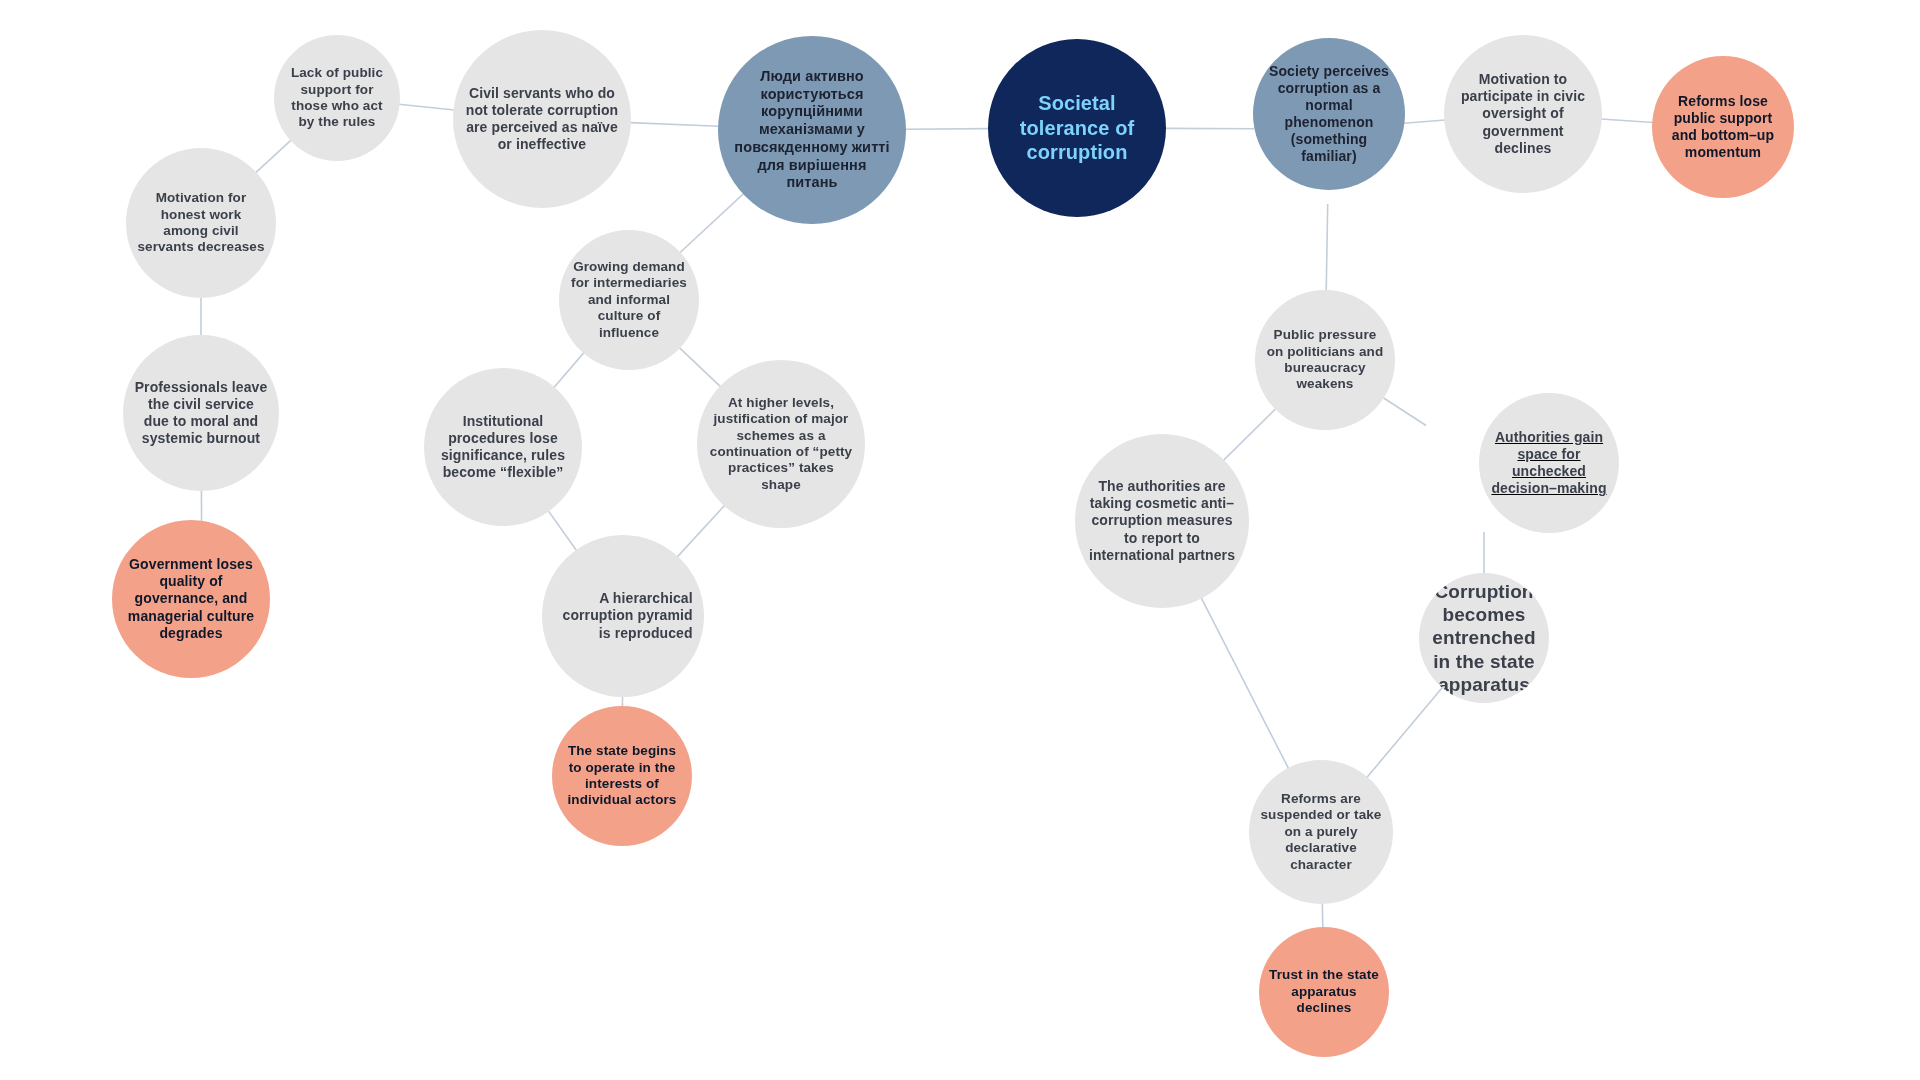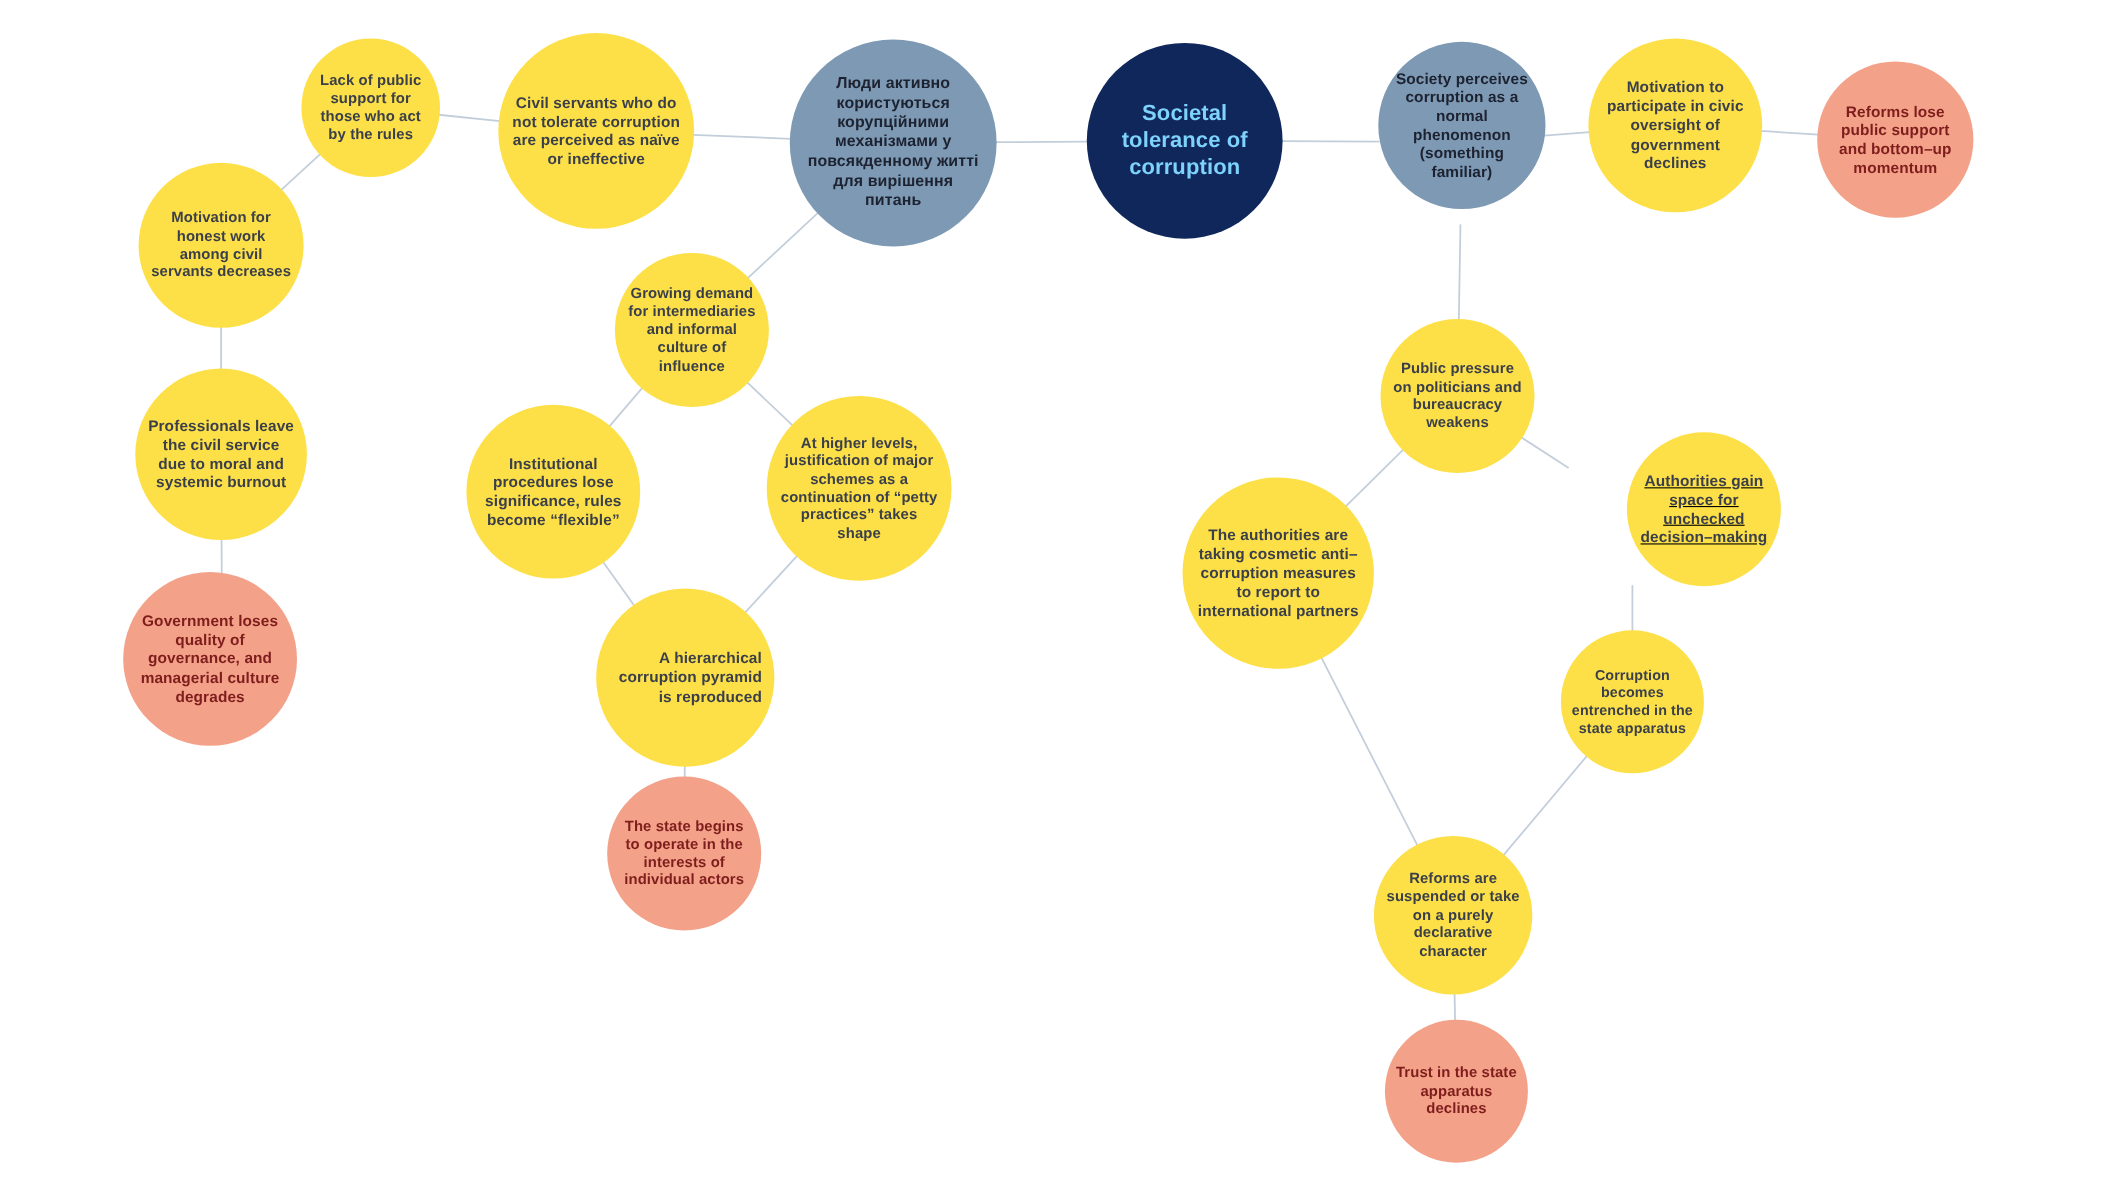--- a/index.html
+++ b/index.html
@@ -50,30 +50,30 @@
   .node.root .label {
     color: #7dd3fc;
   }
   .node.primary {
     background: #7D99B4;
   }
   .node.primary .label {
     color: #1D2230;
   }
   .node.neutral {
-    background: #fde047;
+    background: #e5e5e5;
   }
   .node.neutral .label {
     color: #3A3F4A;
   }
   .node.outcome {
     background: #F3A289;
   }
   .node.outcome .label {
-    color: #7f1d1d;
+    color: #0f172a;
   }
 </style>
 </head>
 <body>
 
 <div id="canvas">
   <svg id="edges" viewBox="0 0 1920 1080" preserveAspectRatio="none">
       <line x1="989.0025061229145" y1="128.66413202926103" x2="904.9973514837382" y2="129.29813319634914" stroke="#C3CEDB" stroke-width="1.6"></line>
       <line x1="1164.9993071384424" y1="128.34920359975573" x2="1254.0005905070093" y2="128.70238329566274" stroke="#C3CEDB" stroke-width="1.6"></line>
       <line x1="719.077085123345" y1="126.21425161613628" x2="629.9270592381251" y2="122.5822135245162" stroke="#C3CEDB" stroke-width="1.6"></line>
@@ -146,21 +146,21 @@
       <div class="node neutral" style="left: 1255px; top: 290px; width: 140px; height: 140px;">
         <span class="label" style="font-size: 13.5px;">Public pressure on politicians and bureaucracy weakens</span>
       </div>
       <div class="node neutral" style="left: 1075px; top: 434px; width: 174px; height: 174px;">
         <span class="label" style="font-size: 14px;">The authorities are taking cosmetic anti–corruption measures to report to international partners</span>
       </div>
       <div class="node neutral" style="left: 1479px; top: 393px; width: 140px; height: 140px; text-decoration: underline;">
         <span class="label" style="font-size: 14px;">Authorities gain space for unchecked decision–making</span>
       </div>
       <div class="node neutral" style="left: 1419px; top: 573px; width: 130px; height: 130px;">
-        <span class="label" style="font-size: 13px;">Corruption becomes entrenched in the state apparatus</span>
+        <span class="label" style="font-size: 19px;">Corruption becomes entrenched in the state apparatus</span>
       </div>
       <div class="node neutral" style="left: 1249px; top: 760px; width: 144px; height: 144px;">
         <span class="label" style="font-size: 13.5px;">Reforms are suspended or take on a purely declarative character</span>
       </div>
       <div class="node outcome" style="left: 1259px; top: 927px; width: 130px; height: 130px;">
         <span class="label" style="font-size: 13.5px;">Trust in the state apparatus declines</span>
       </div>
     </div>
 </div>
 

